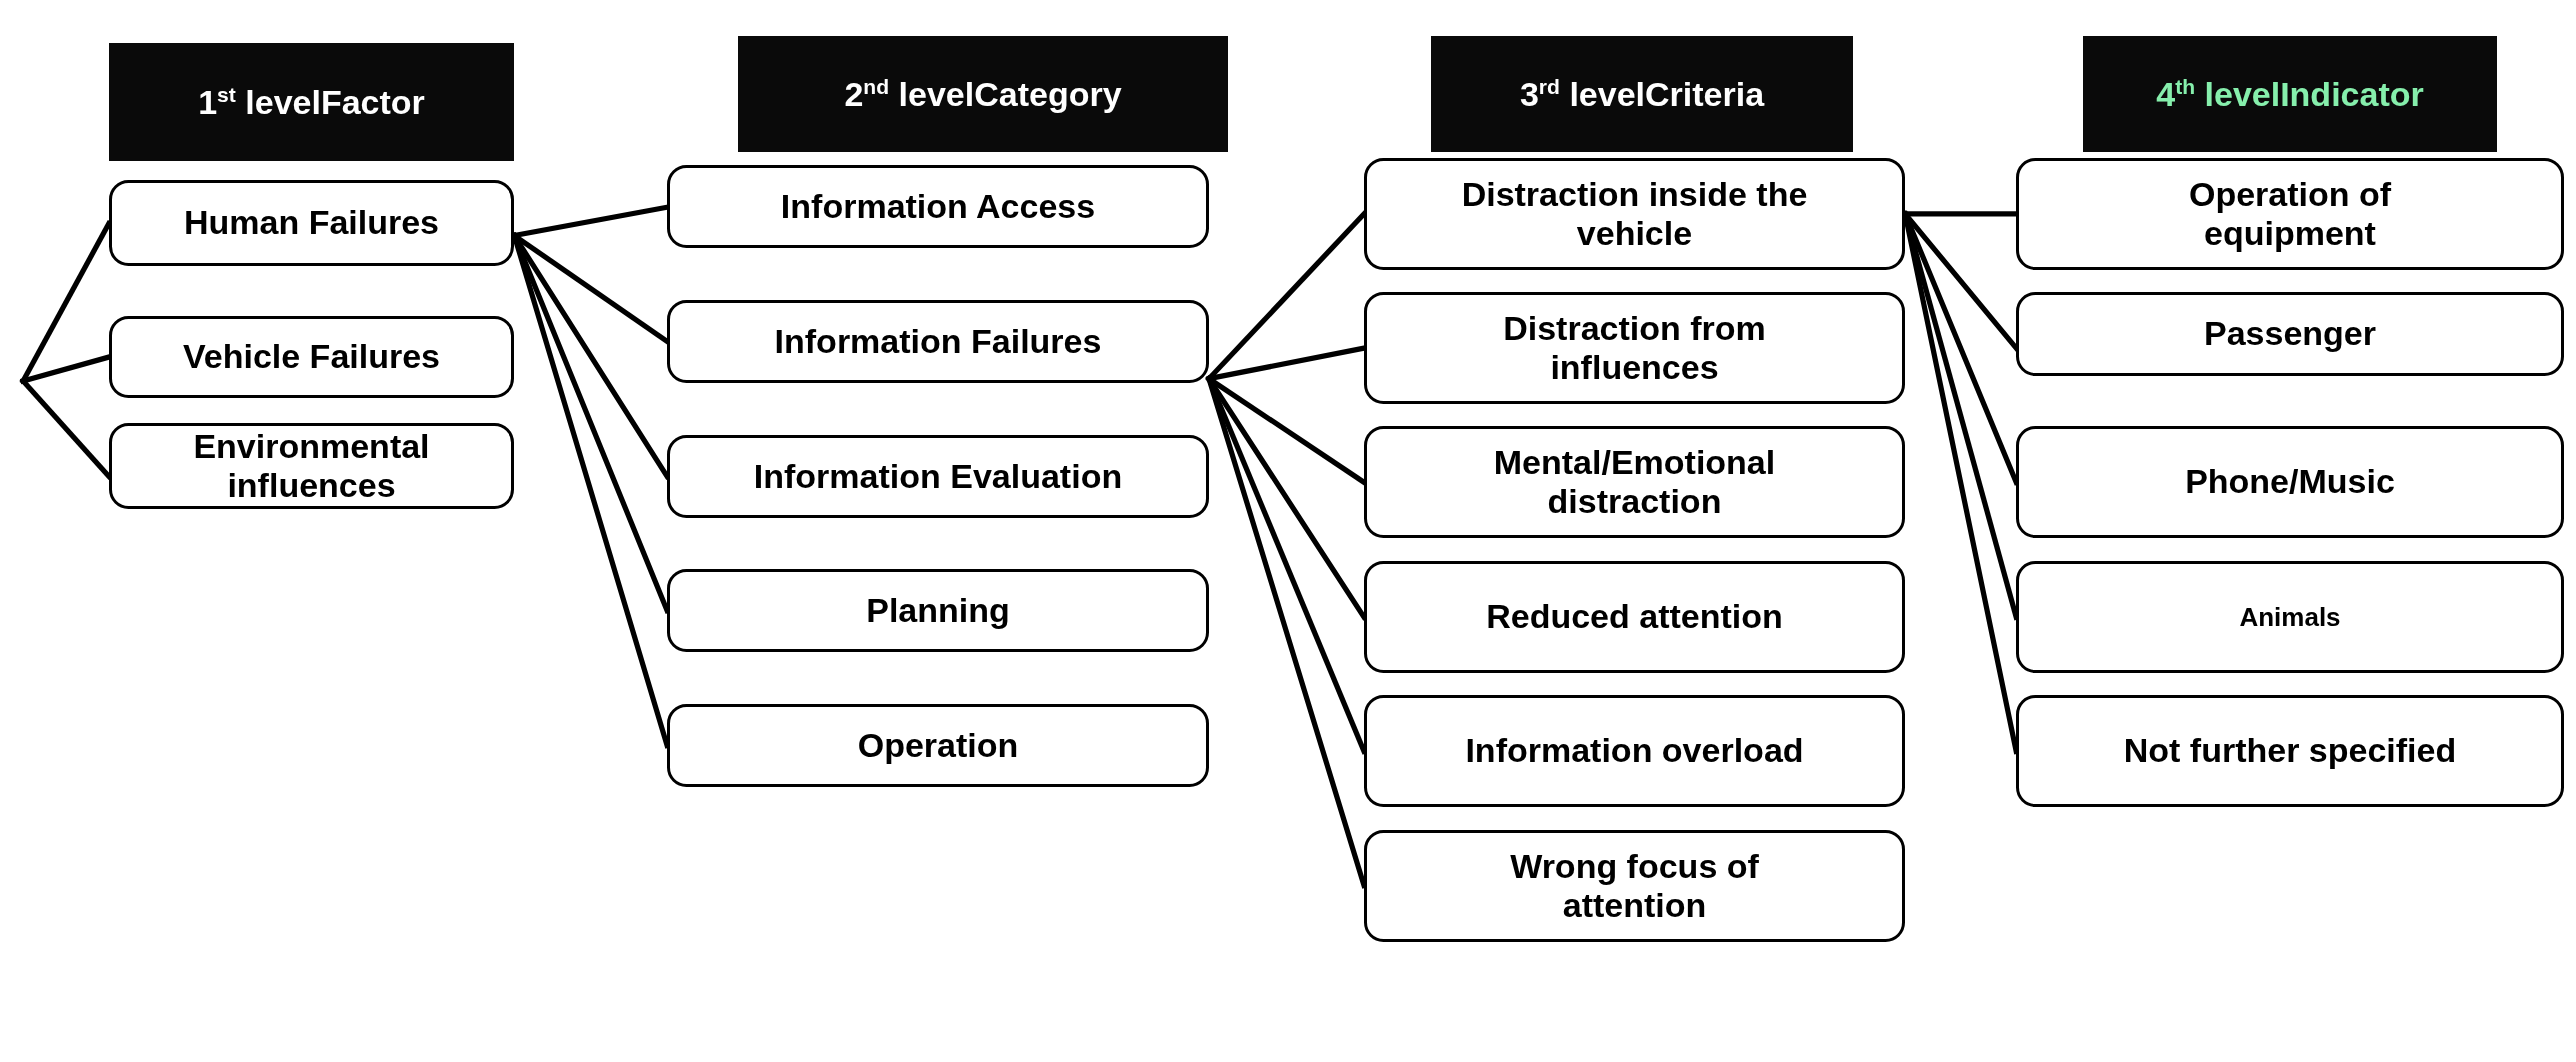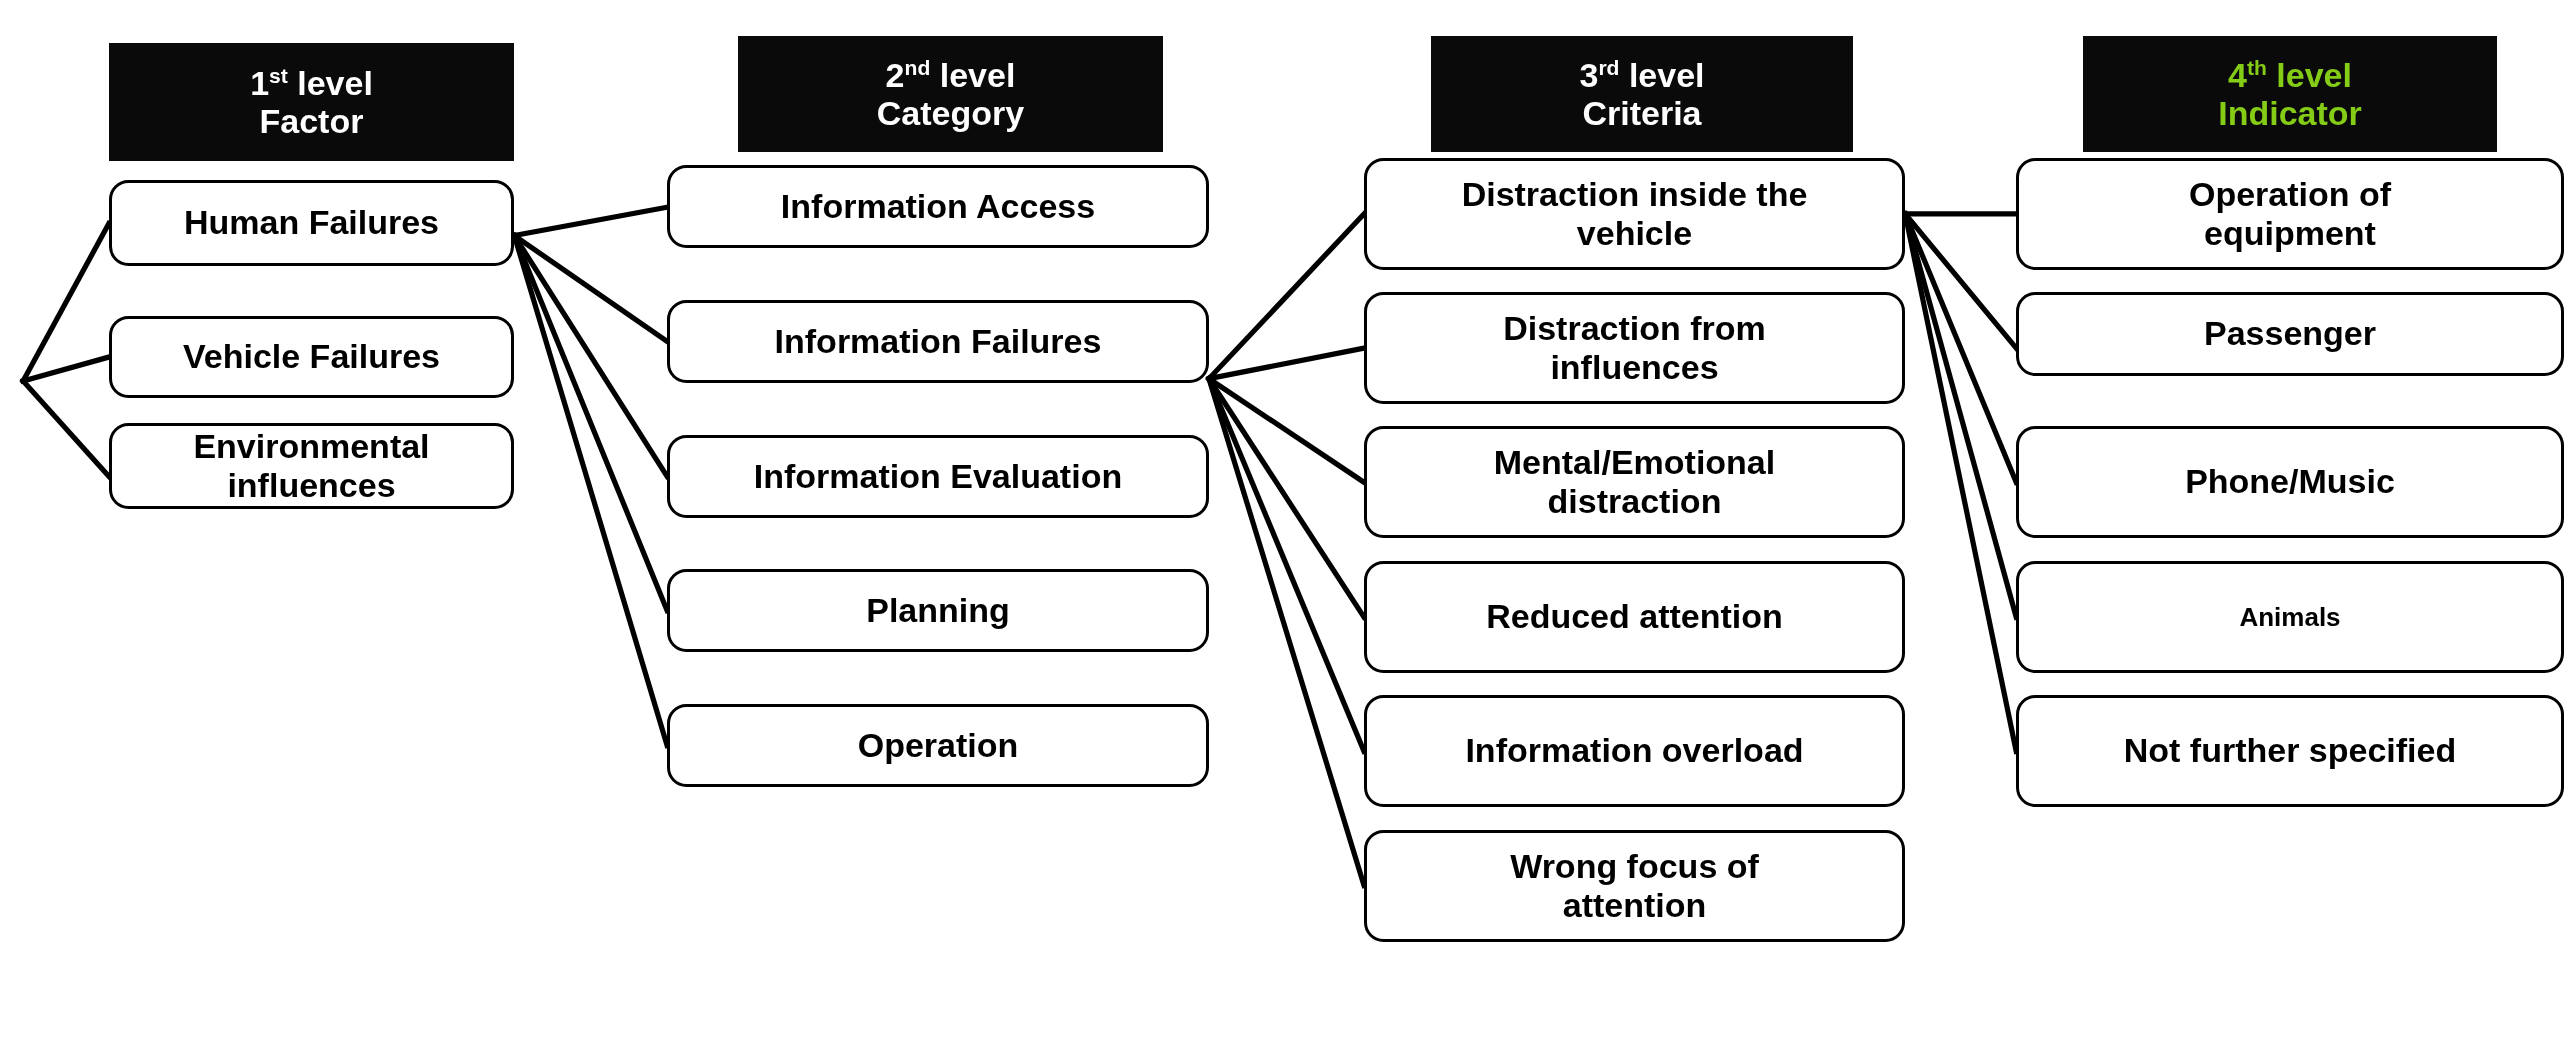--- a/index.html
+++ b/index.html
@@ -1,21 +1,21 @@
 <!DOCTYPE html>
 <html style="font-size:12px"><head>
 <meta charset="utf-8">
 <style>
   html,body{margin:0;padding:0;background:#ffffff;}
   body{width:2576px;height:1063px;overflow:hidden;font-family:"Liberation Sans",sans-serif;}
   #stage{position:relative;width:2576px;height:1063px;background:#fff;}
   svg.wires{position:absolute;left:0;top:0;width:2576px;height:1063px;pointer-events:none;}
   .hdr{
     position:absolute;background:#0a0a0a;color:#ffffff;
-    display:flex;flex-direction:column;justify-content:center;
+    display:flex;align-items:center;justify-content:center;
     font-weight:bold;line-height:1.12;text-align:center;letter-spacing:0px;
   }
   .hdr .ln{display:block;white-space:nowrap;}
   .hdr sup{font-size:0.62em;vertical-align:super;line-height:0;}
   .node{
     position:absolute;background:#ffffff;border:3.7px solid #000000;border-radius:19.4px;
     display:flex;align-items:center;justify-content:center;text-align:center;
     font-weight:bold;color:#000000;line-height:1.16;box-sizing:border-box;
     padding:1.5px 12px;
   }
@@ -48,29 +48,29 @@
         <line x1="2556" y1="287" x2="2705" y2="828" stroke="#000000" stroke-width="7"></line>
         <line x1="2556" y1="287" x2="2705" y2="1008" stroke="#000000" stroke-width="7"></line>
       </g>
   </svg>
 
   <div id="headers-layer">
       <div class="hdr" style="left: 109px; top: 43px; width: 405px; height: 118px; background: rgb(10, 10, 10); color: rgb(255, 255, 255); font-size: 34px;">
         <span class="ln">1<sup>st</sup> level</span>
         <span class="ln">Factor</span>
       </div>
-      <div class="hdr" style="left: 738px; top: 36px; width: 425px; height: 116px; background: rgb(10, 10, 10); color: rgb(255, 255, 255); font-size: 34px;">
+      <div class="hdr" style="left: 738px; top: 36px; width: 490px; height: 116px; background: rgb(10, 10, 10); color: rgb(255, 255, 255); font-size: 34px;">
         <span class="ln">2<sup>nd</sup> level</span>
         <span class="ln">Category</span>
       </div>
       <div class="hdr" style="left: 1431px; top: 36px; width: 422px; height: 116px; background: rgb(10, 10, 10); color: rgb(255, 255, 255); font-size: 34px;">
         <span class="ln">3<sup>rd</sup> level</span>
         <span class="ln">Criteria</span>
       </div>
-      <div class="hdr" style="left: 2083px; top: 36px; width: 414px; height: 116px; background: rgb(10, 10, 10); color: #84cc16; font-size: 34px;">
+      <div class="hdr" style="left: 2083px; top: 36px; width: 414px; height: 116px; background: rgb(10, 10, 10); color: #86efac; font-size: 34px;">
         <span class="ln">4<sup>th</sup> level</span>
         <span class="ln">Indicator</span>
       </div>
     </div>
   <div id="nodes-layer">
       <div class="node" style="left: 109px; top: 180px; width: 405px; height: 86px; border-color: rgb(0, 0, 0); font-size: 34px;">
         <div>
           <span>Human Failures</span>
         </div>
       </div>

